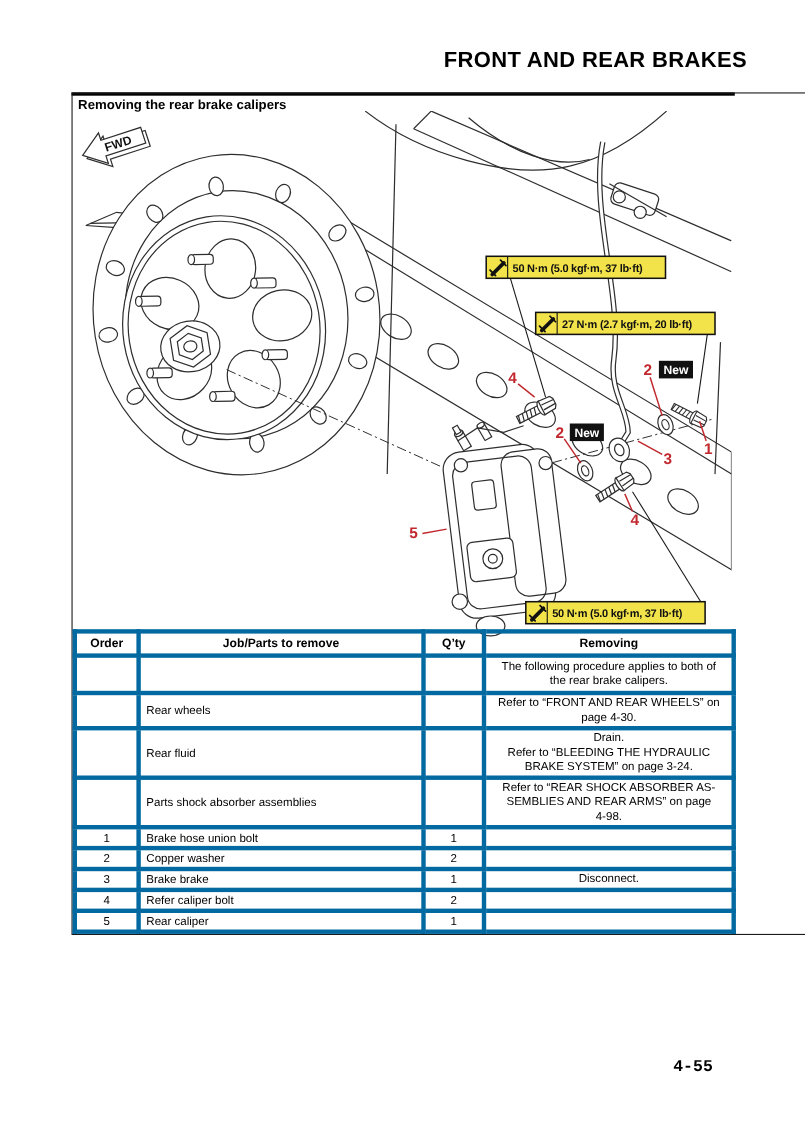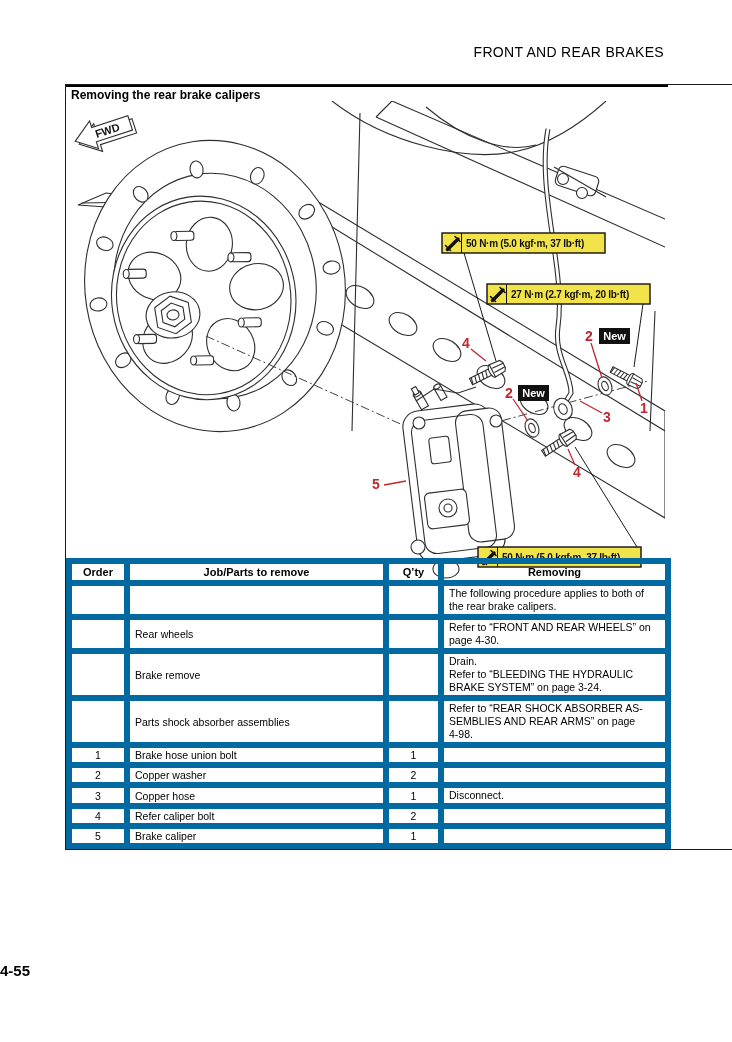--- a/index.html
+++ b/index.html
@@ -4,39 +4,39 @@
 <style>
   :root{
     --torque-bg:#f3e34a;
     --callout:#c1272d;
     --newbg:#111111;
     --line:#2e2e2e;
   }
   html,body{margin:0;padding:0;background:#ffffff;}
   .page{position:relative;width:732px;height:1042px;background:#fff;
         font-family:"Liberation Sans",sans-serif;color:#000;overflow:hidden;}
-  .page-title{position:absolute;top:44px;right:68px;margin:0;
-        font-size:14px;font-weight:normal;letter-spacing:.3px;}
+  .page-title{position:absolute;top:44px;right:53px;margin:0;
+        font-size:20px;font-weight:bold;letter-spacing:.3px;}
   .header-rule{position:absolute;top:84px;left:65px;width:603px;height:3px;background:#000;}
   .figure-box{position:absolute;left:65px;top:84px;width:702px;height:766px;
         border:1.5px solid #1a1a1a;box-sizing:border-box;}
   .figure-title{position:absolute;top:3px;left:5px;font-size:12px;font-weight:bold;}
   .diagram{position:absolute;top:16px;left:0;width:599px;height:486px;}
   .parts-table{position:absolute;bottom:0;left:0;border-collapse:collapse;
         width:600px;font-size:10.5px;table-layout:fixed;}
-  .parts-table th,.parts-table td{border:6px solid #0369a1;padding:1px 5px;vertical-align:middle;}
+  .parts-table th,.parts-table td{border:4px solid #0369a1;padding:1px 5px;vertical-align:middle;}
   .parts-table th{font-size:11px;font-weight:bold;text-align:center;padding:2px 2px;}
   .parts-table thead tr{height:22px;}
   .c-order,.c-qty{text-align:center;}
   .c-job{padding-left:6px;margin-top:41px;}
-  .c-remarks{white-space:pre-line;line-height:13px;padding-top:2px;padding-bottom:2px;}
+  .c-remarks{white-space:pre-line;line-height:13px;padding-top:2px;padding-bottom:2px;text-align:center;}
   tr.r0{height:34px;} tr.r1{height:27px;} tr.r2{height:41px;} tr.r3{height:39px;}
   tr.r4,tr.r5,tr.r6,tr.r7,tr.r8{height:19px;}
-  .page-number{position:absolute;top:962px;left:0;width:648px;text-align:left;
-        font-size:15px;font-weight:bold;}
+  .page-number{position:absolute;top:962px;left:0;width:648px;text-align:right;
+        font-size:15px;font-weight:bold;font-family:Liberation Mono, monospace;}
   
   .ln{stroke:var(--line);fill:none;stroke-width:1.1;}
   .wh{stroke:var(--line);fill:#fff;stroke-width:1.1;}
   .dash{stroke:var(--line);fill:none;stroke-width:.9;stroke-dasharray:9 3 2 3;}
   .hose-o{stroke:var(--line);fill:none;stroke-width:5;}
   .hose-i{stroke:#fff;fill:none;stroke-width:2.8;}
   .leader{stroke:#1a1a1a;fill:none;stroke-width:1;}
   .rleader{stroke:var(--callout);fill:none;stroke-width:1.3;}
   .tq-bg{fill:var(--torque-bg);stroke:#111;stroke-width:1.4;}
   .tq-wr{stroke:#111;stroke-width:3.4;stroke-linecap:round;}
@@ -290,21 +290,21 @@
         </tr>
         <tr class="r1">
           <td class="c-order"></td>
           <td class="c-job">Rear wheels</td>
           <td class="c-qty"></td>
           <td class="c-remarks">Refer to “FRONT AND REAR WHEELS” on
 page 4-30.</td>
         </tr>
         <tr class="r2">
           <td class="c-order"></td>
-          <td class="c-job">Brake remove</td>
+          <td class="c-job">Rear fluid</td>
           <td class="c-qty"></td>
           <td class="c-remarks">Drain.
 Refer to “BLEEDING THE HYDRAULIC
 BRAKE SYSTEM” on page 3-24.</td>
         </tr>
         <tr class="r3">
           <td class="c-order"></td>
           <td class="c-job">Parts shock absorber assemblies</td>
           <td class="c-qty"></td>
           <td class="c-remarks">Refer to “REAR SHOCK ABSORBER AS-
@@ -318,33 +318,33 @@
           <td class="c-remarks"></td>
         </tr>
         <tr class="r5">
           <td class="c-order">2</td>
           <td class="c-job">Copper washer</td>
           <td class="c-qty">2</td>
           <td class="c-remarks"></td>
         </tr>
         <tr class="r6">
           <td class="c-order">3</td>
-          <td class="c-job">Copper hose</td>
+          <td class="c-job">Brake brake</td>
           <td class="c-qty">1</td>
           <td class="c-remarks">Disconnect.</td>
         </tr>
         <tr class="r7">
           <td class="c-order">4</td>
           <td class="c-job">Refer caliper bolt</td>
           <td class="c-qty">2</td>
           <td class="c-remarks"></td>
         </tr>
         <tr class="r8">
           <td class="c-order">5</td>
-          <td class="c-job">Brake caliper</td>
+          <td class="c-job">Rear caliper</td>
           <td class="c-qty">1</td>
           <td class="c-remarks"></td>
         </tr>
       </tbody>
     </table>
   </div>
 
   <div class="page-number">4-55</div>
 </div>
 

